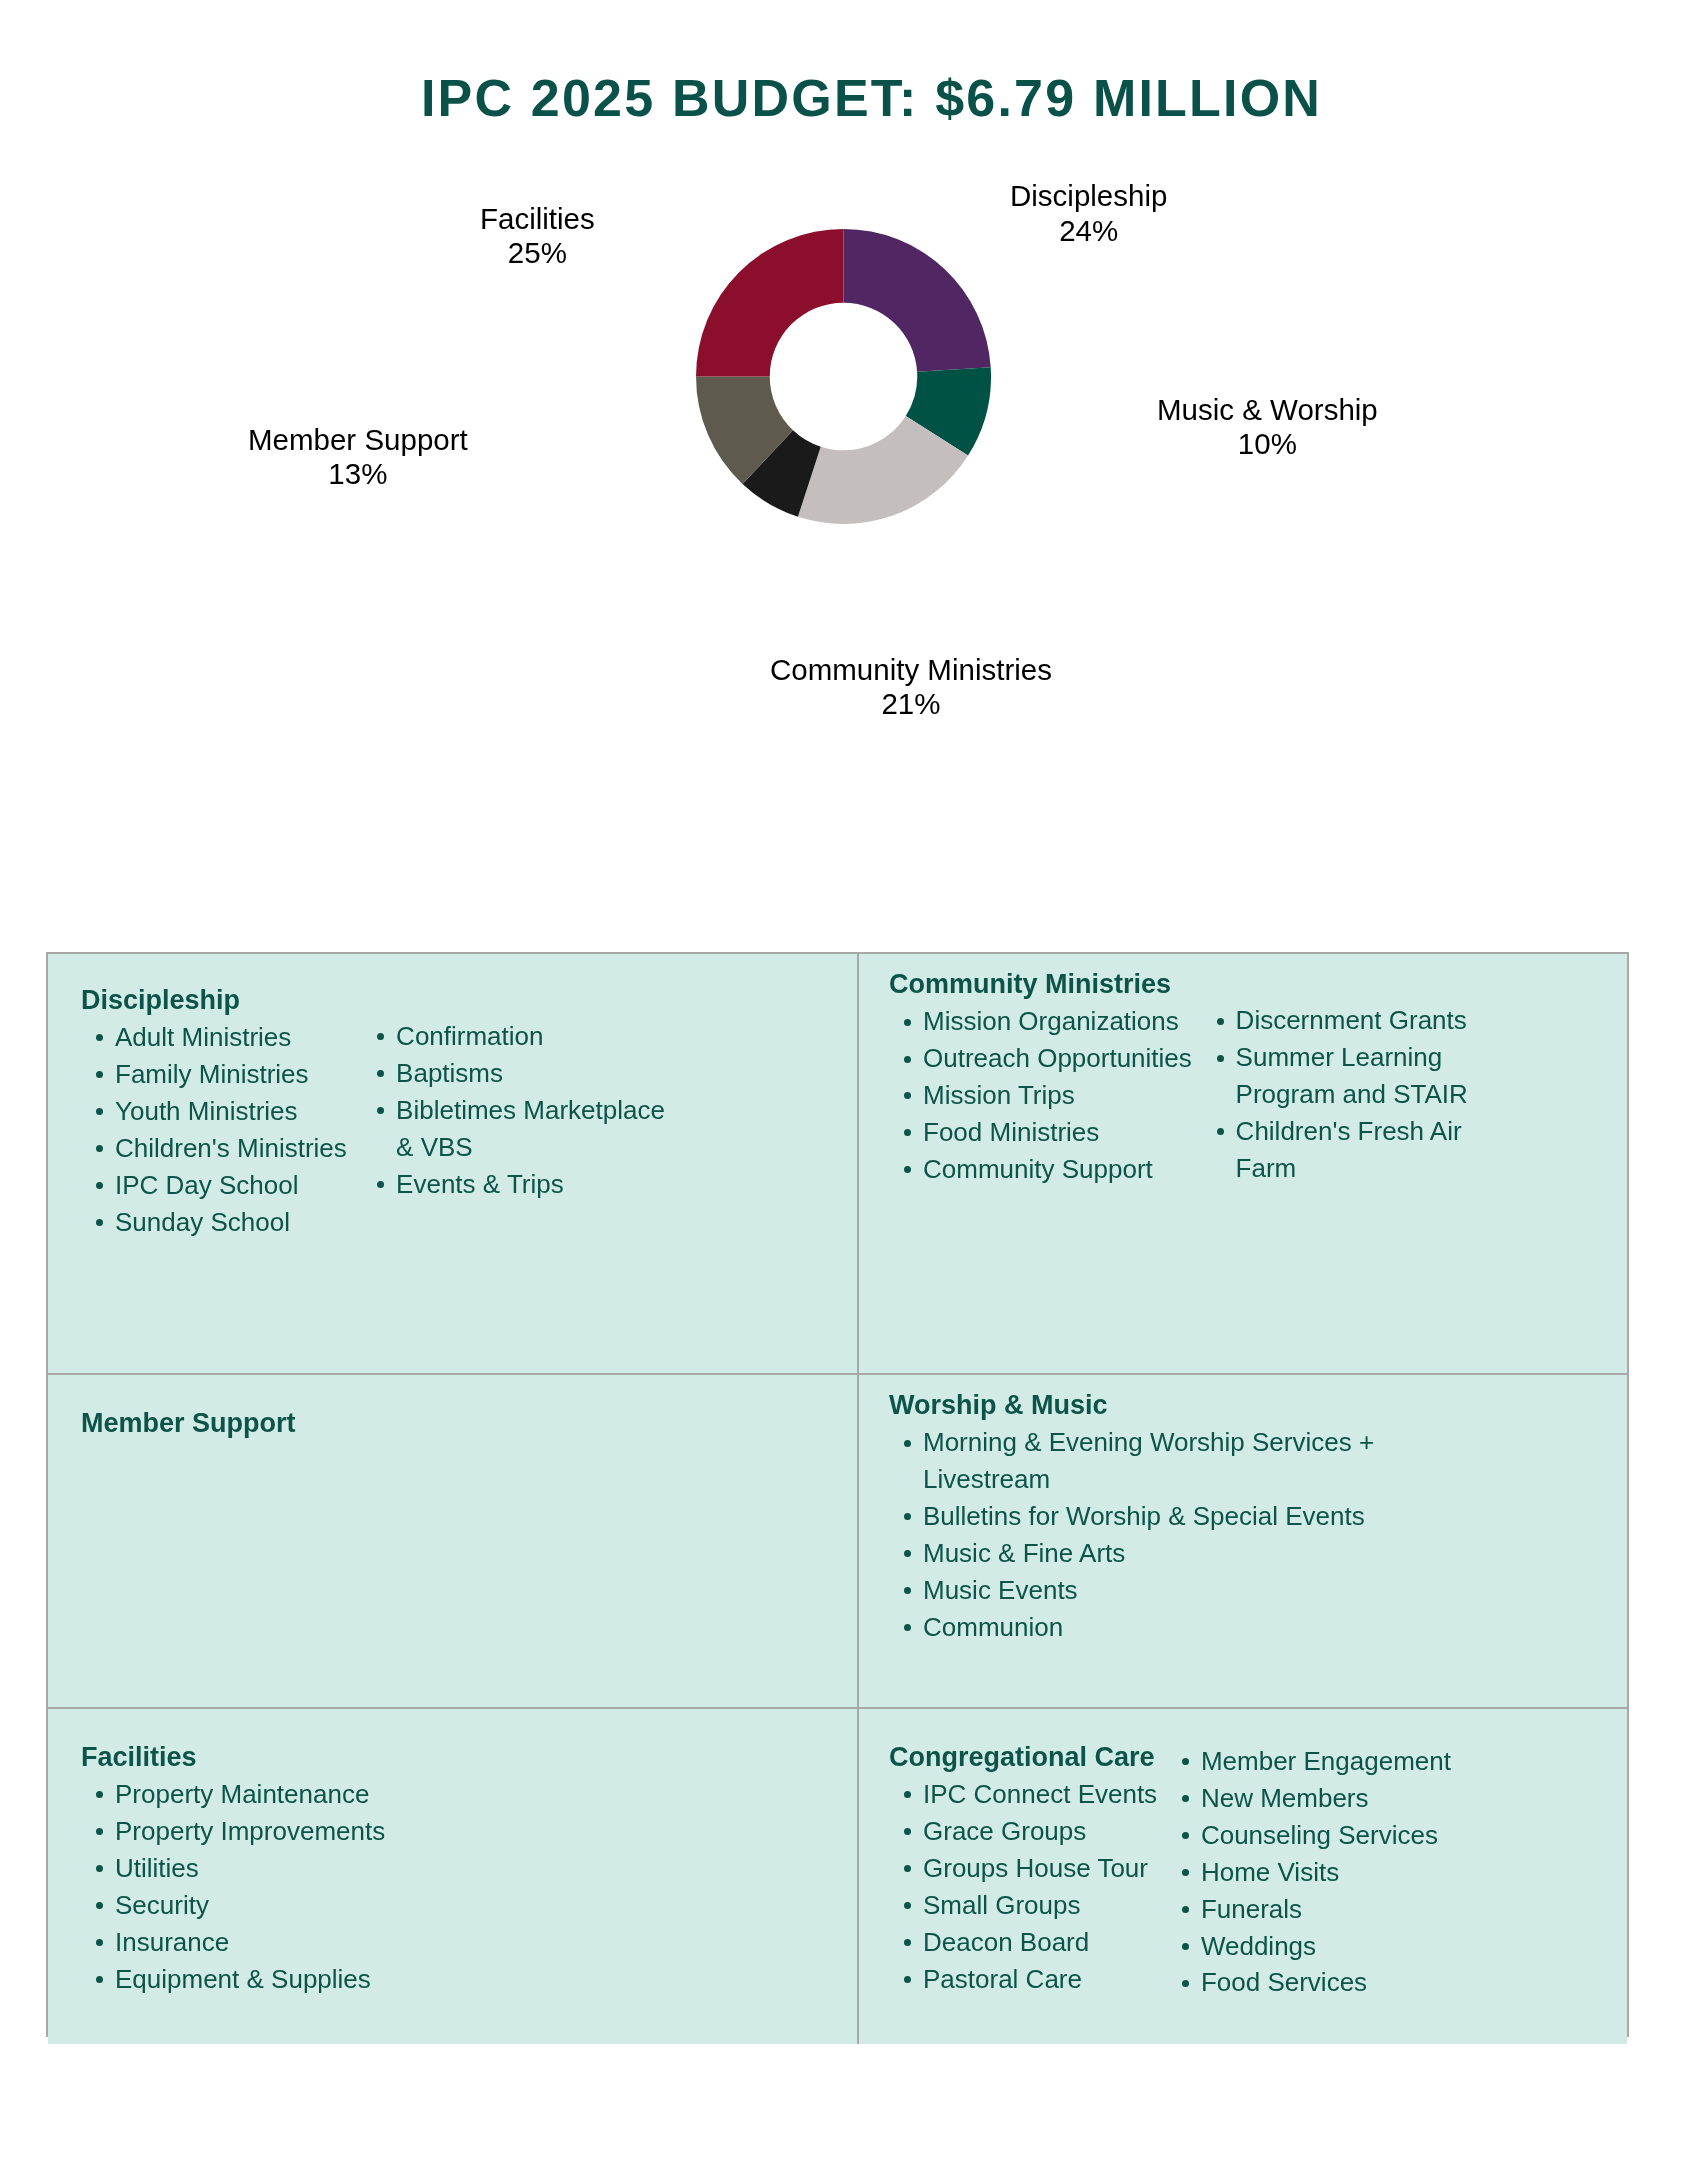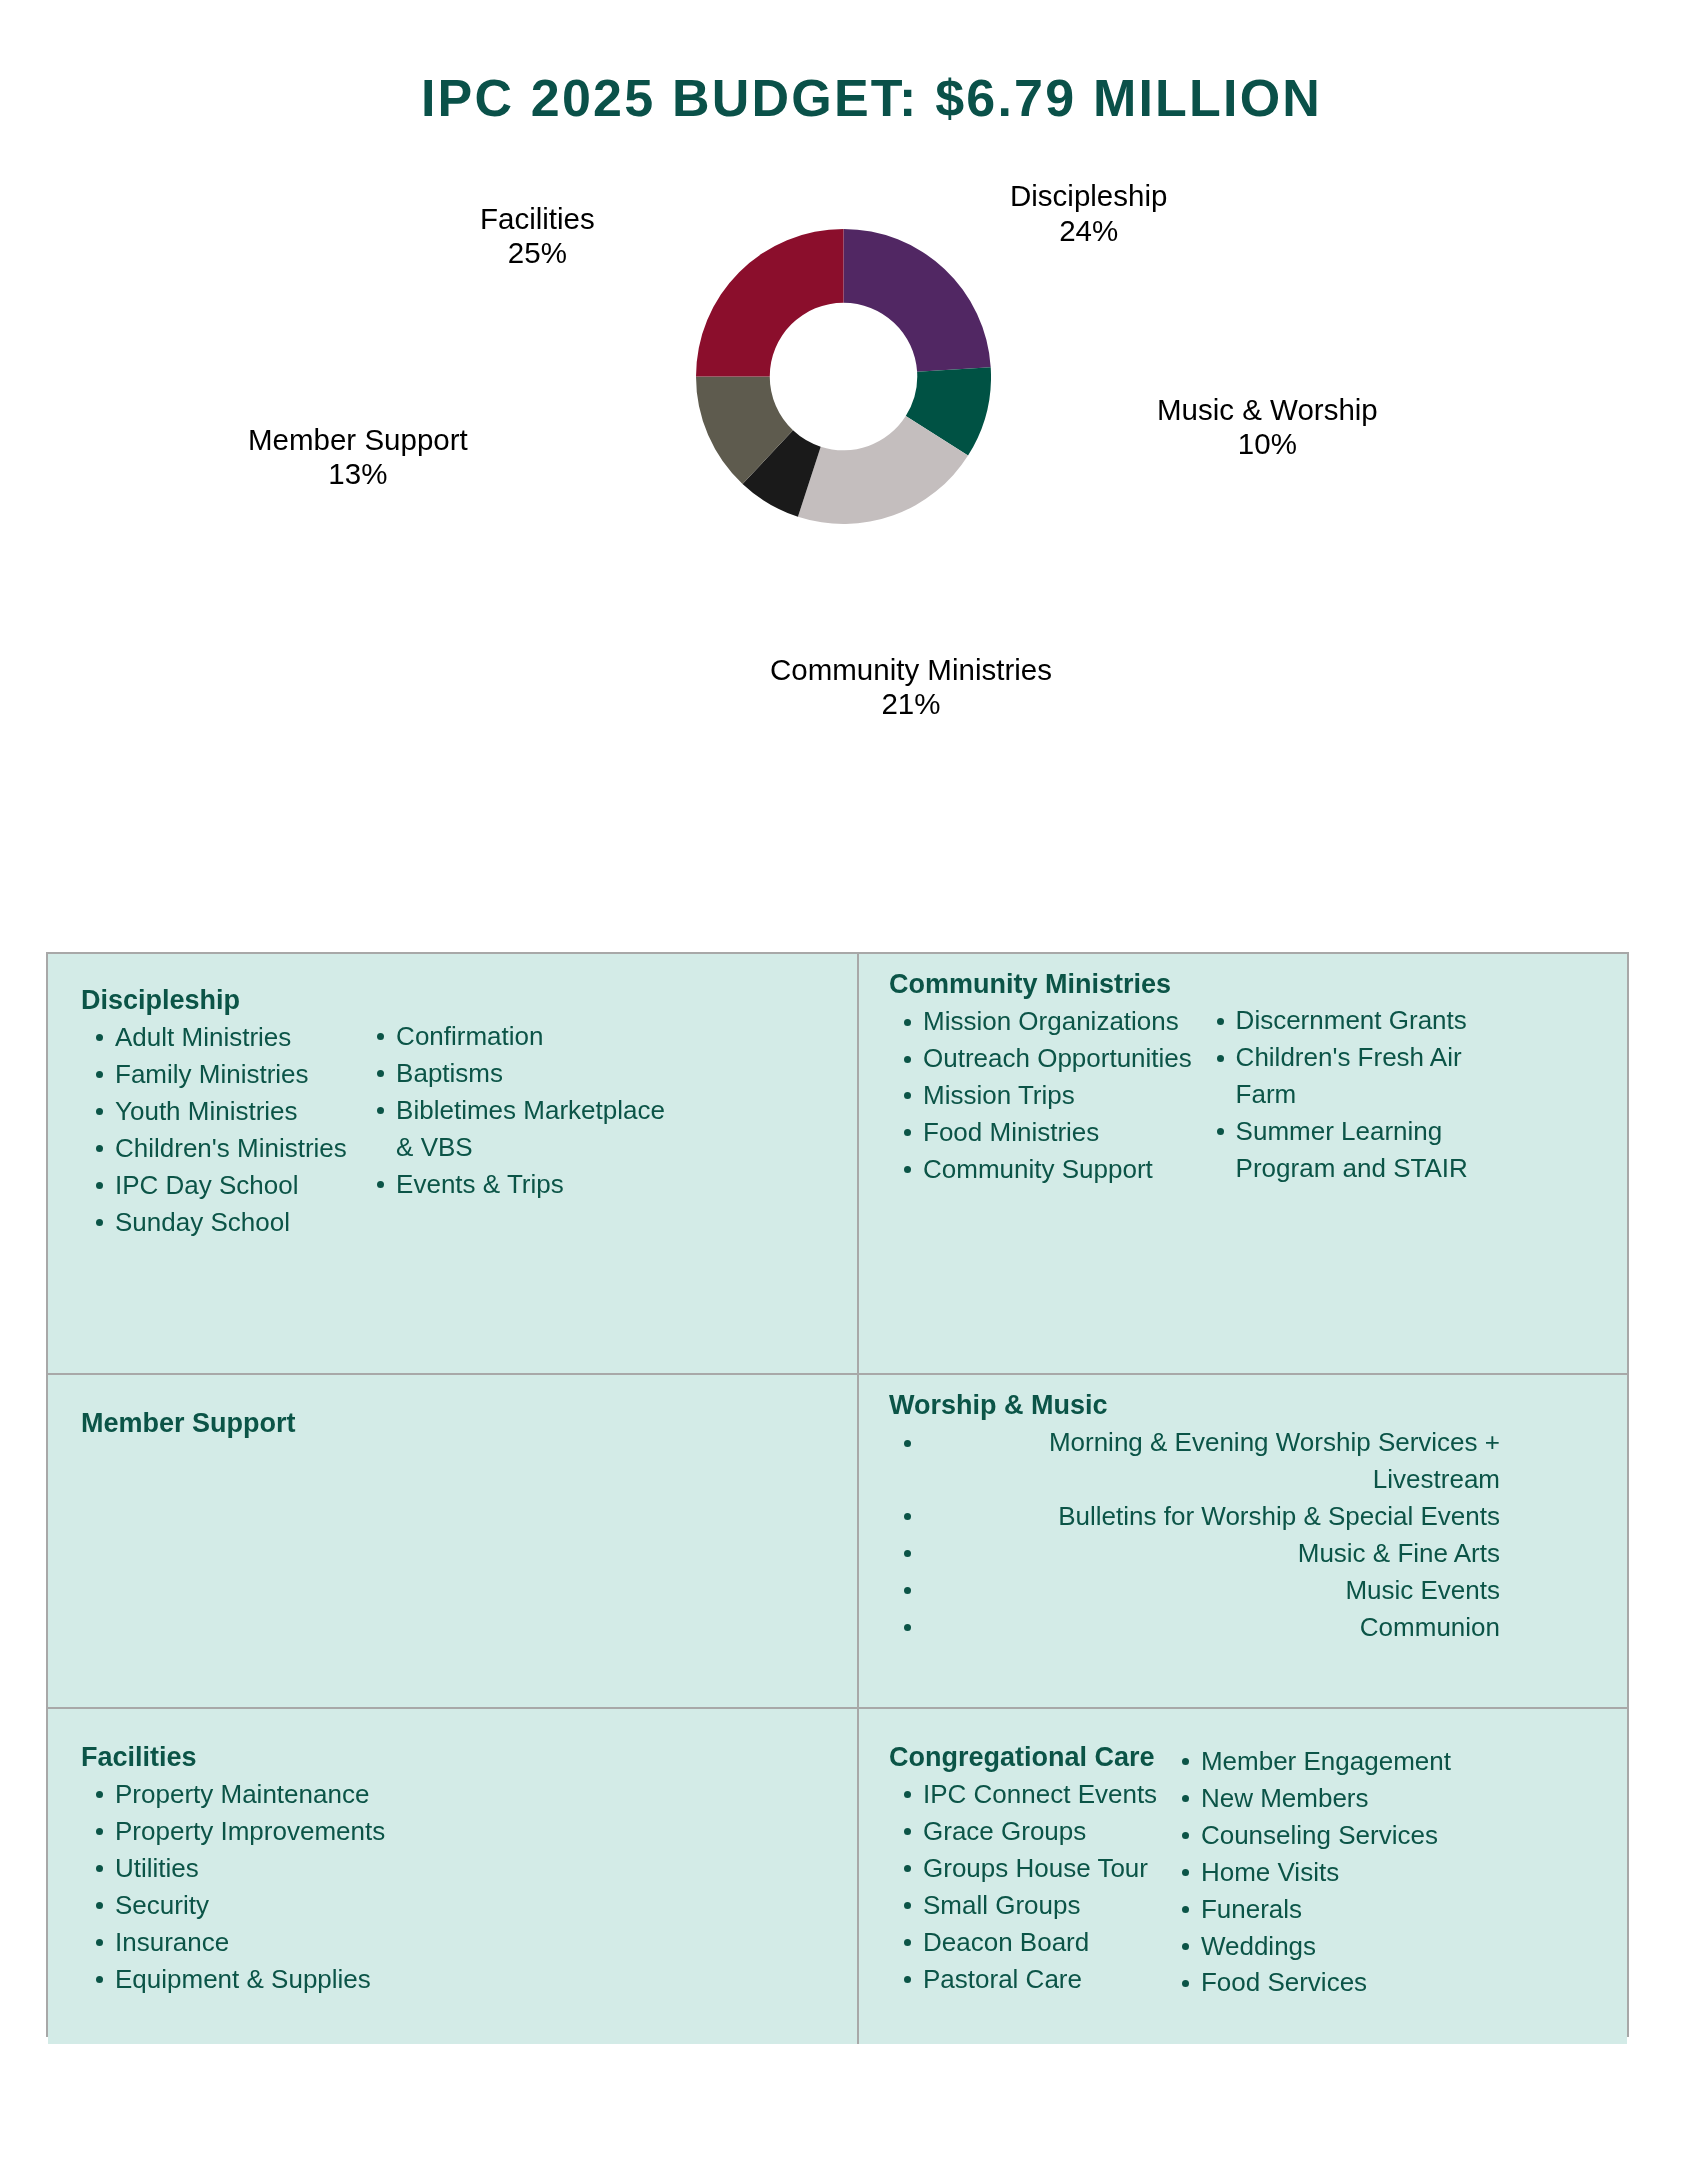--- a/index.html
+++ b/index.html
@@ -99,21 +99,21 @@
     max-width:524px;
   }
   ul.items li:before{
     content:"";
     position:absolute;
     left:15.3px;top:15.3px;
     width:7px;height:7px;
     border-radius:50%;
     background:#0B5447;
   }
-  ul.items.wide li{max-width:600px;text-align:right;}
+  ul.items.wide li{max-width:600px;}
   .spacer-title{height:32px;}
 </style>
 </head>
 <body>
 
 <div class="page">
 
   <div class="title">IPC 2025 BUDGET: $6.79 MILLION</div>
 
   <div class="chart-area">
@@ -193,22 +193,22 @@
                 <li>Outreach Opportunities</li>
                 <li>Mission Trips</li>
                 <li>Food Ministries</li>
                 <li>Community Support</li>
               </ul>
           </div>
           <div class="col" style="margin-left:9.8px;width:338px;">
             <div class="spacer-title"></div>
             <ul class="items" style="max-width:327px;">
                 <li>Discernment Grants</li>
+                <li>Summer Learning Program and STAIR</li>
                 <li>Children's Fresh Air Farm</li>
-                <li>Summer Learning Program and STAIR</li>
               </ul>
           </div>
         </div>
       </div>
     </div>
 
     <div class="grow r2">
       <div class="gcell left">
         <div class="cell-inner" style="left:33px;top:34px;">
           <div class="col">

